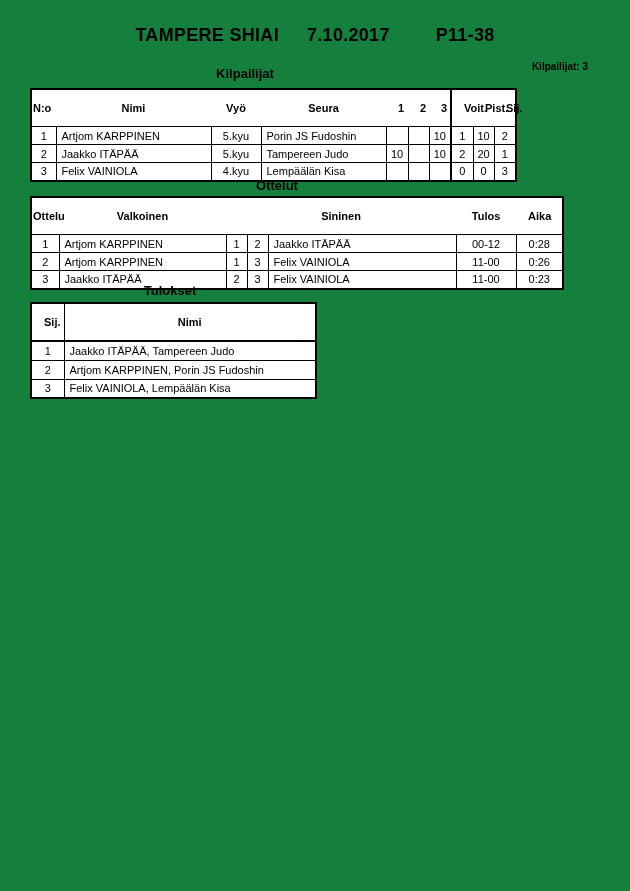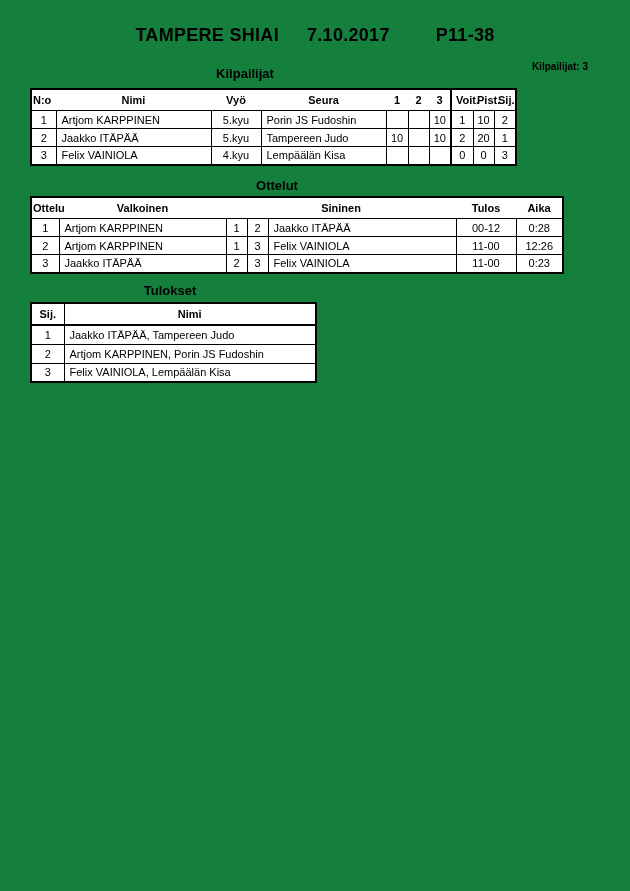--- a/index.html
+++ b/index.html
@@ -47,21 +47,21 @@
     padding: 0 2px;
     overflow: hidden;
     white-space: nowrap;
     text-align: center;
     vertical-align: middle;
   }
   .doc-table th {
     border: none;
     border-bottom: 1px solid #000;
     font-size: 11px; font-weight: bold;
-    padding: 4px;
+    padding: 12px;
     overflow: visible;
     white-space: nowrap;
     text-align: center;
     vertical-align: middle;
   }
   .doc-table tr { height: 18px; }
 
   td.l { text-align: left; padding-left: 5px; }
   th.h-left { text-align: left; padding-left: 1px; }
   .thick-left { border-left: 2px solid #000 !important; }
@@ -185,21 +185,21 @@
       <td>00-12</td>
       <td>0:28</td>
     </tr>
     <tr>
       <td>2</td>
       <td class="l">Artjom KARPPINEN</td>
       <td>1</td>
       <td>3</td>
       <td class="l">Felix VAINIOLA</td>
       <td>11-00</td>
-      <td>12:26</td>
+      <td>0:26</td>
     </tr>
     <tr>
       <td>3</td>
       <td class="l">Jaakko ITÄPÄÄ</td>
       <td>2</td>
       <td>3</td>
       <td class="l">Felix VAINIOLA</td>
       <td>11-00</td>
       <td>0:23</td>
     </tr>

